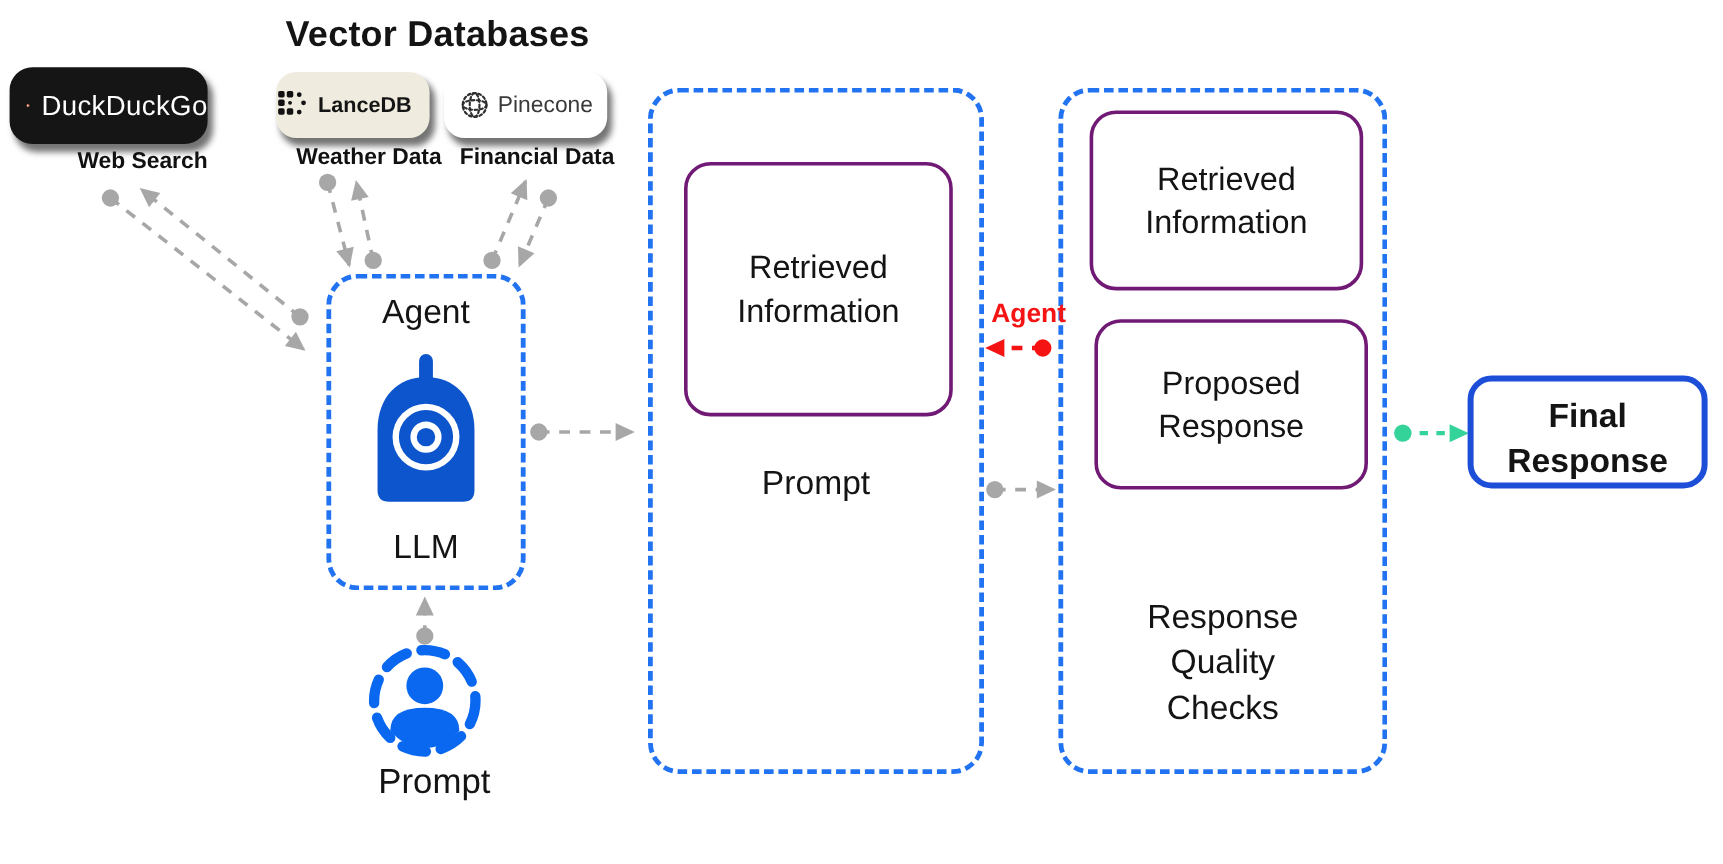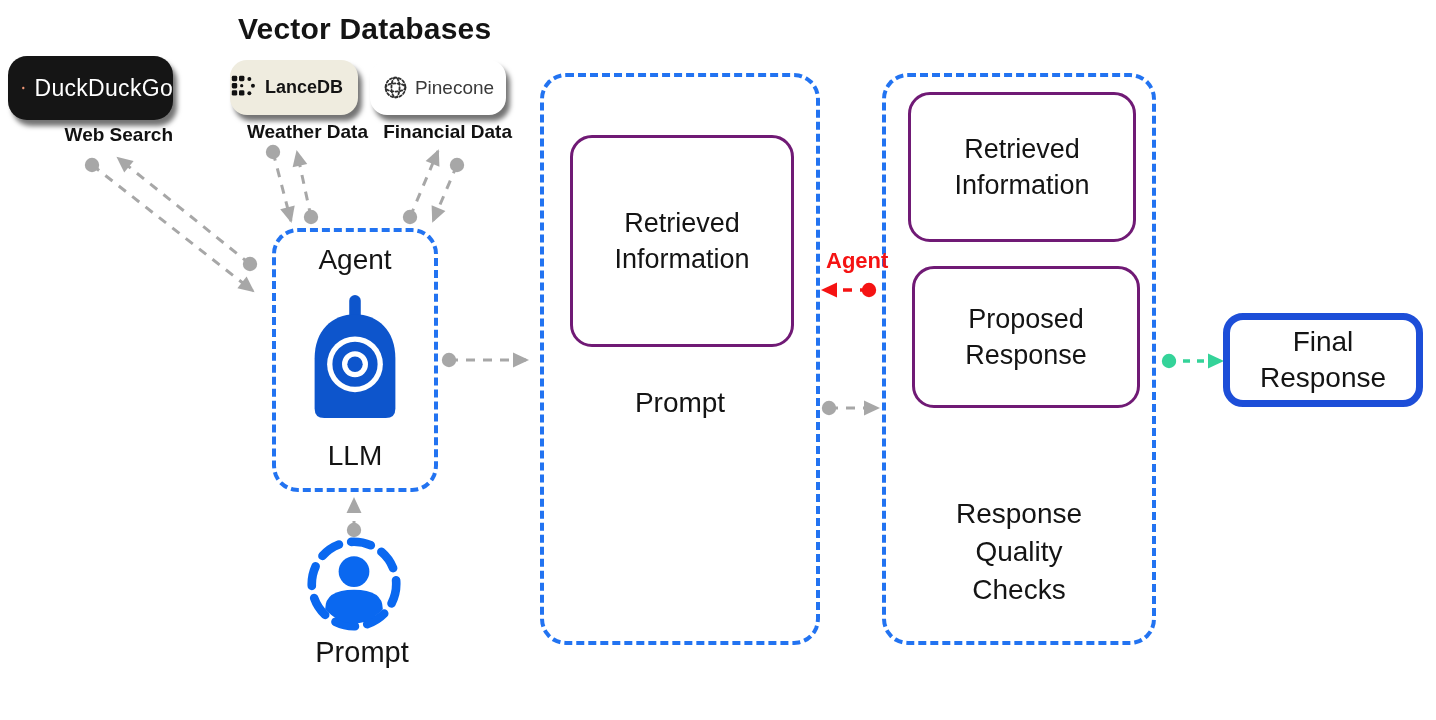--- a/index.html
+++ b/index.html
@@ -52,23 +52,23 @@
   .retrieved-right { left:22px; top:15px; width:228px; height:150px; }
   .proposed-right { left:26px; top:189px; width:228px; height:142px; }
 
   .stage-label { position:absolute; left:0; right:0; text-align:center;
     font-size:28px; font-weight:500; color:#141414; }
   .prompt-stage-label { top:310px; }
   .quality-stage-label { top:418px; line-height:1.35; }
   .quality-stage-label .wrap { width:185px; margin:0 auto; }
 
   .final-box { left:1223px; top:313px; width:200px; height:94px;
-    border:7px solid #1d4ed8; border-radius:20px;
-    display:flex; align-items:center; justify-content:center; text-align:center;
-    font-size:28px; font-weight:400; line-height:1.3; padding:0 10px; }
+    border:5px solid #1d4ed8; border-radius:20px;
+    display:flex; align-items:flex-end; justify-content:center; text-align:center;
+    font-size:28px; font-weight:700; line-height:1.3; padding:0 10px; }
 
   .fail-label { left:826px; top:248px; font-size:22px; font-weight:700; color:#f51313; }
 
   .prompt-person-label { left:306px; top:636px; width:112px; text-align:center;
     font-size:29px; font-weight:500; }
 
   svg.icon { display:block; }
   .connections { position:absolute; left:0; top:0; width:1436px; height:720px; pointer-events:none; }
 </style>
 </head>

